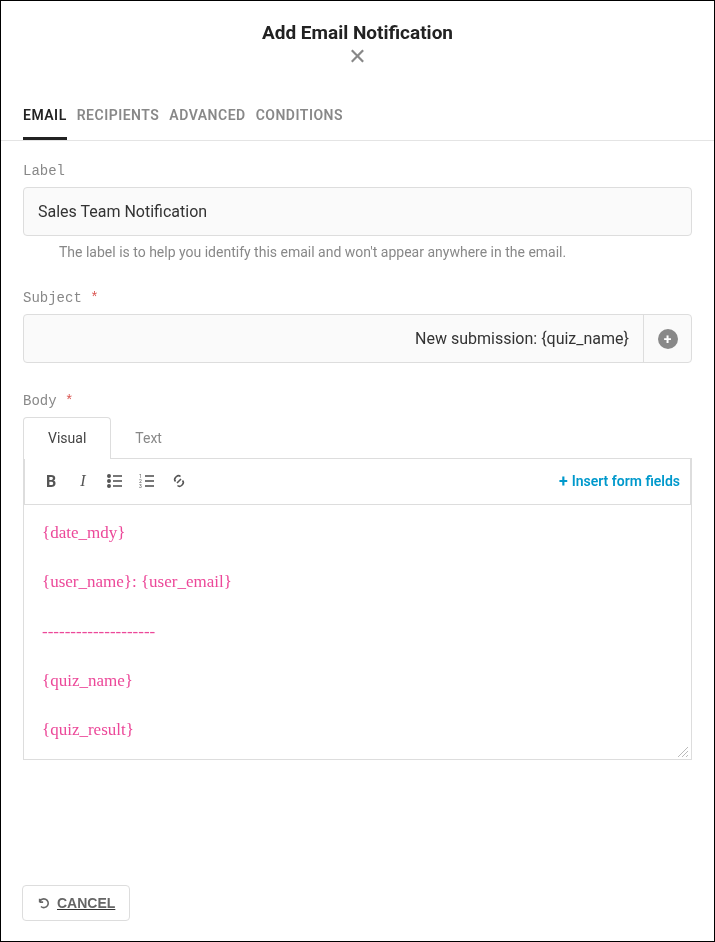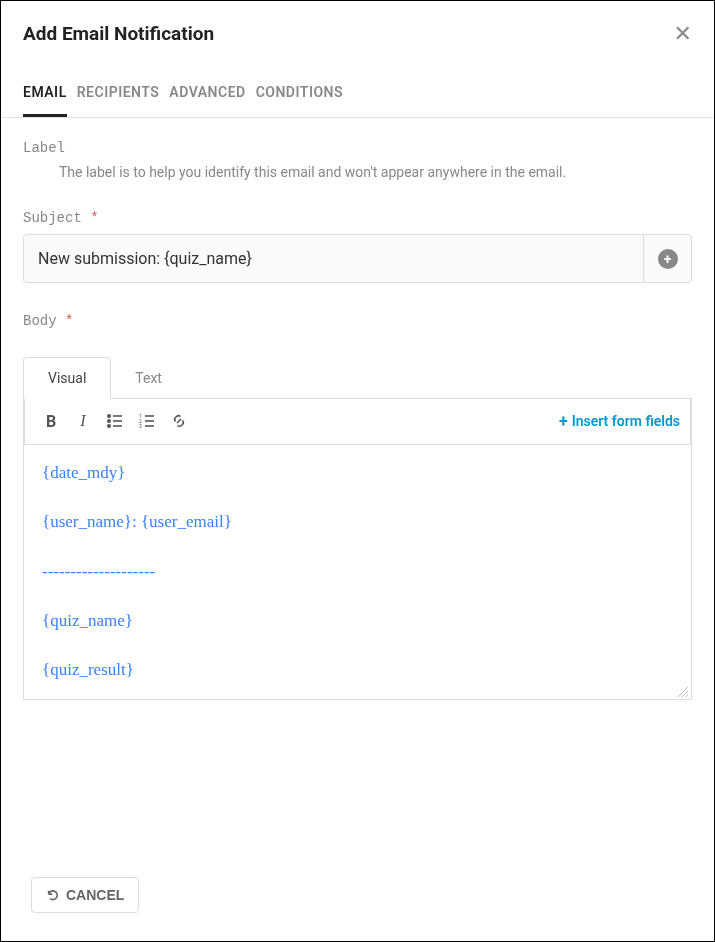--- a/index.html
+++ b/index.html
@@ -10,20 +10,21 @@
     width: 715px;
     height: 942px;
     border: 1px solid #000;
     position: relative;
   }
   .modal-header {
     display: flex;
     justify-content: space-between;
     align-items: center;
     padding: 20px 22px 16px 22px;
+    flex-direction: column;
   }
   .modal-title {
     font-size: 19px;
     font-weight: 700;
     color: #222;
   }
   .close-icon {
     font-size: 22px;
     color: #888;
     cursor: pointer;
@@ -81,20 +82,21 @@
   }
   .subject-input {
     flex: 1;
     border: none;
     background: transparent;
     padding: 14px 14px;
     font-size: 16px;
     color: #333;
     font-family: inherit;
     outline: none;
+    text-align: right;
   }
   .subject-plus {
     width: 48px;
     display: flex;
     align-items: center;
     justify-content: center;
     border-left: 1px solid #ddd;
     cursor: pointer;
   }
   .plus-circle {
@@ -141,21 +143,20 @@
     border: 1px solid #ddd;
     border-top: none;
     padding: 8px 10px;
     margin-top: -1px;
     position: relative;
     z-index: 1;
   }
   .body-tab.active + .body-tab,
   .body-tab.active {
     border-bottom-color: #fff;
-    margin-top: 20px;
   }
   .body-editor-wrap {
     border: 1px solid #ddd;
     border-top: none;
   }
   .tb-btn {
     width: 32px;
     height: 30px;
     display: flex;
     align-items: center;
@@ -181,42 +182,43 @@
     position: relative;
   }
   .editor {
     width: 100%;
     height: 250px;
     border: none;
     padding: 16px 18px;
     font-family: Georgia, 'Times New Roman', serif;
     font-size: 17px;
     line-height: 1.45;
-    color: #3b82f6;
+    color: #ec4899;
     resize: none;
     overflow-y: scroll;
     outline: none;
     white-space: pre-wrap;
   }
   .resize-handle {
     position: absolute;
     right: 2px;
     bottom: 2px;
     width: 14px;
     height: 14px;
     pointer-events: none;
   }
   .resize-handle svg { stroke: #bbb; }
   .footer {
     position: absolute;
-    left: 0; right: 0; bottom: 8px;
-    padding: 20px 30px;
+    left: 0; right: 0; bottom: 0;
+    padding: 20px 21px;
     display: flex;
     justify-content: space-between;
     align-items: center;
+    text-decoration: underline;
   }
   .btn {
     display: inline-flex;
     align-items: center;
     gap: 6px;
     padding: 9px 14px;
     border-radius: 4px;
     font-size: 14px;
     font-weight: 600;
     cursor: pointer;
@@ -251,20 +253,21 @@
   <div class="tab active">EMAIL</div>
   <div class="tab">RECIPIENTS</div>
   <div class="tab">ADVANCED</div>
   <div class="tab">CONDITIONS</div>
 </div>
 
 <div class="form-body">
 
   <div class="field-group">
     <div class="field-label">Label</div>
+    <input class="text-input" type="text" value="Sales Team Notification" style="">
     <div class="helper-text">The label is to help you identify this email and won't appear anywhere in the email.</div>
   </div>
 
   <div class="field-group">
     <div class="field-label">
       <span>Subject</span>
       <span class="required">*</span>
     </div>
     <div class="subject-row">
       <input class="subject-input" type="text" value="New submission: {quiz_name}" style="">

